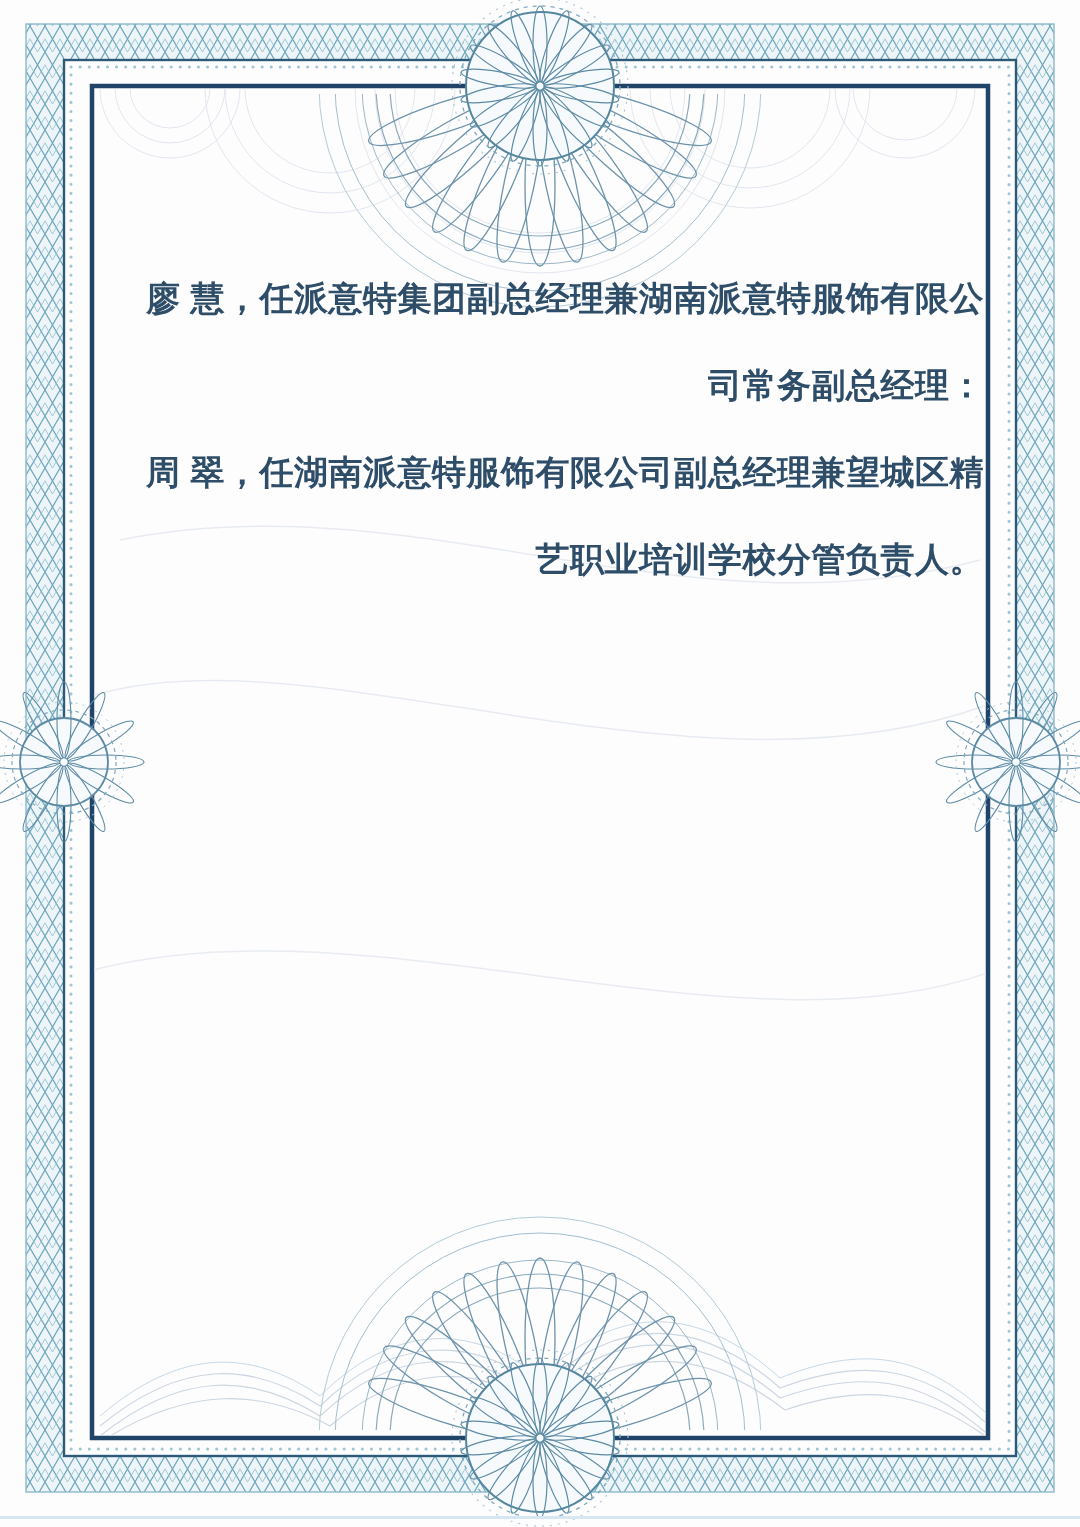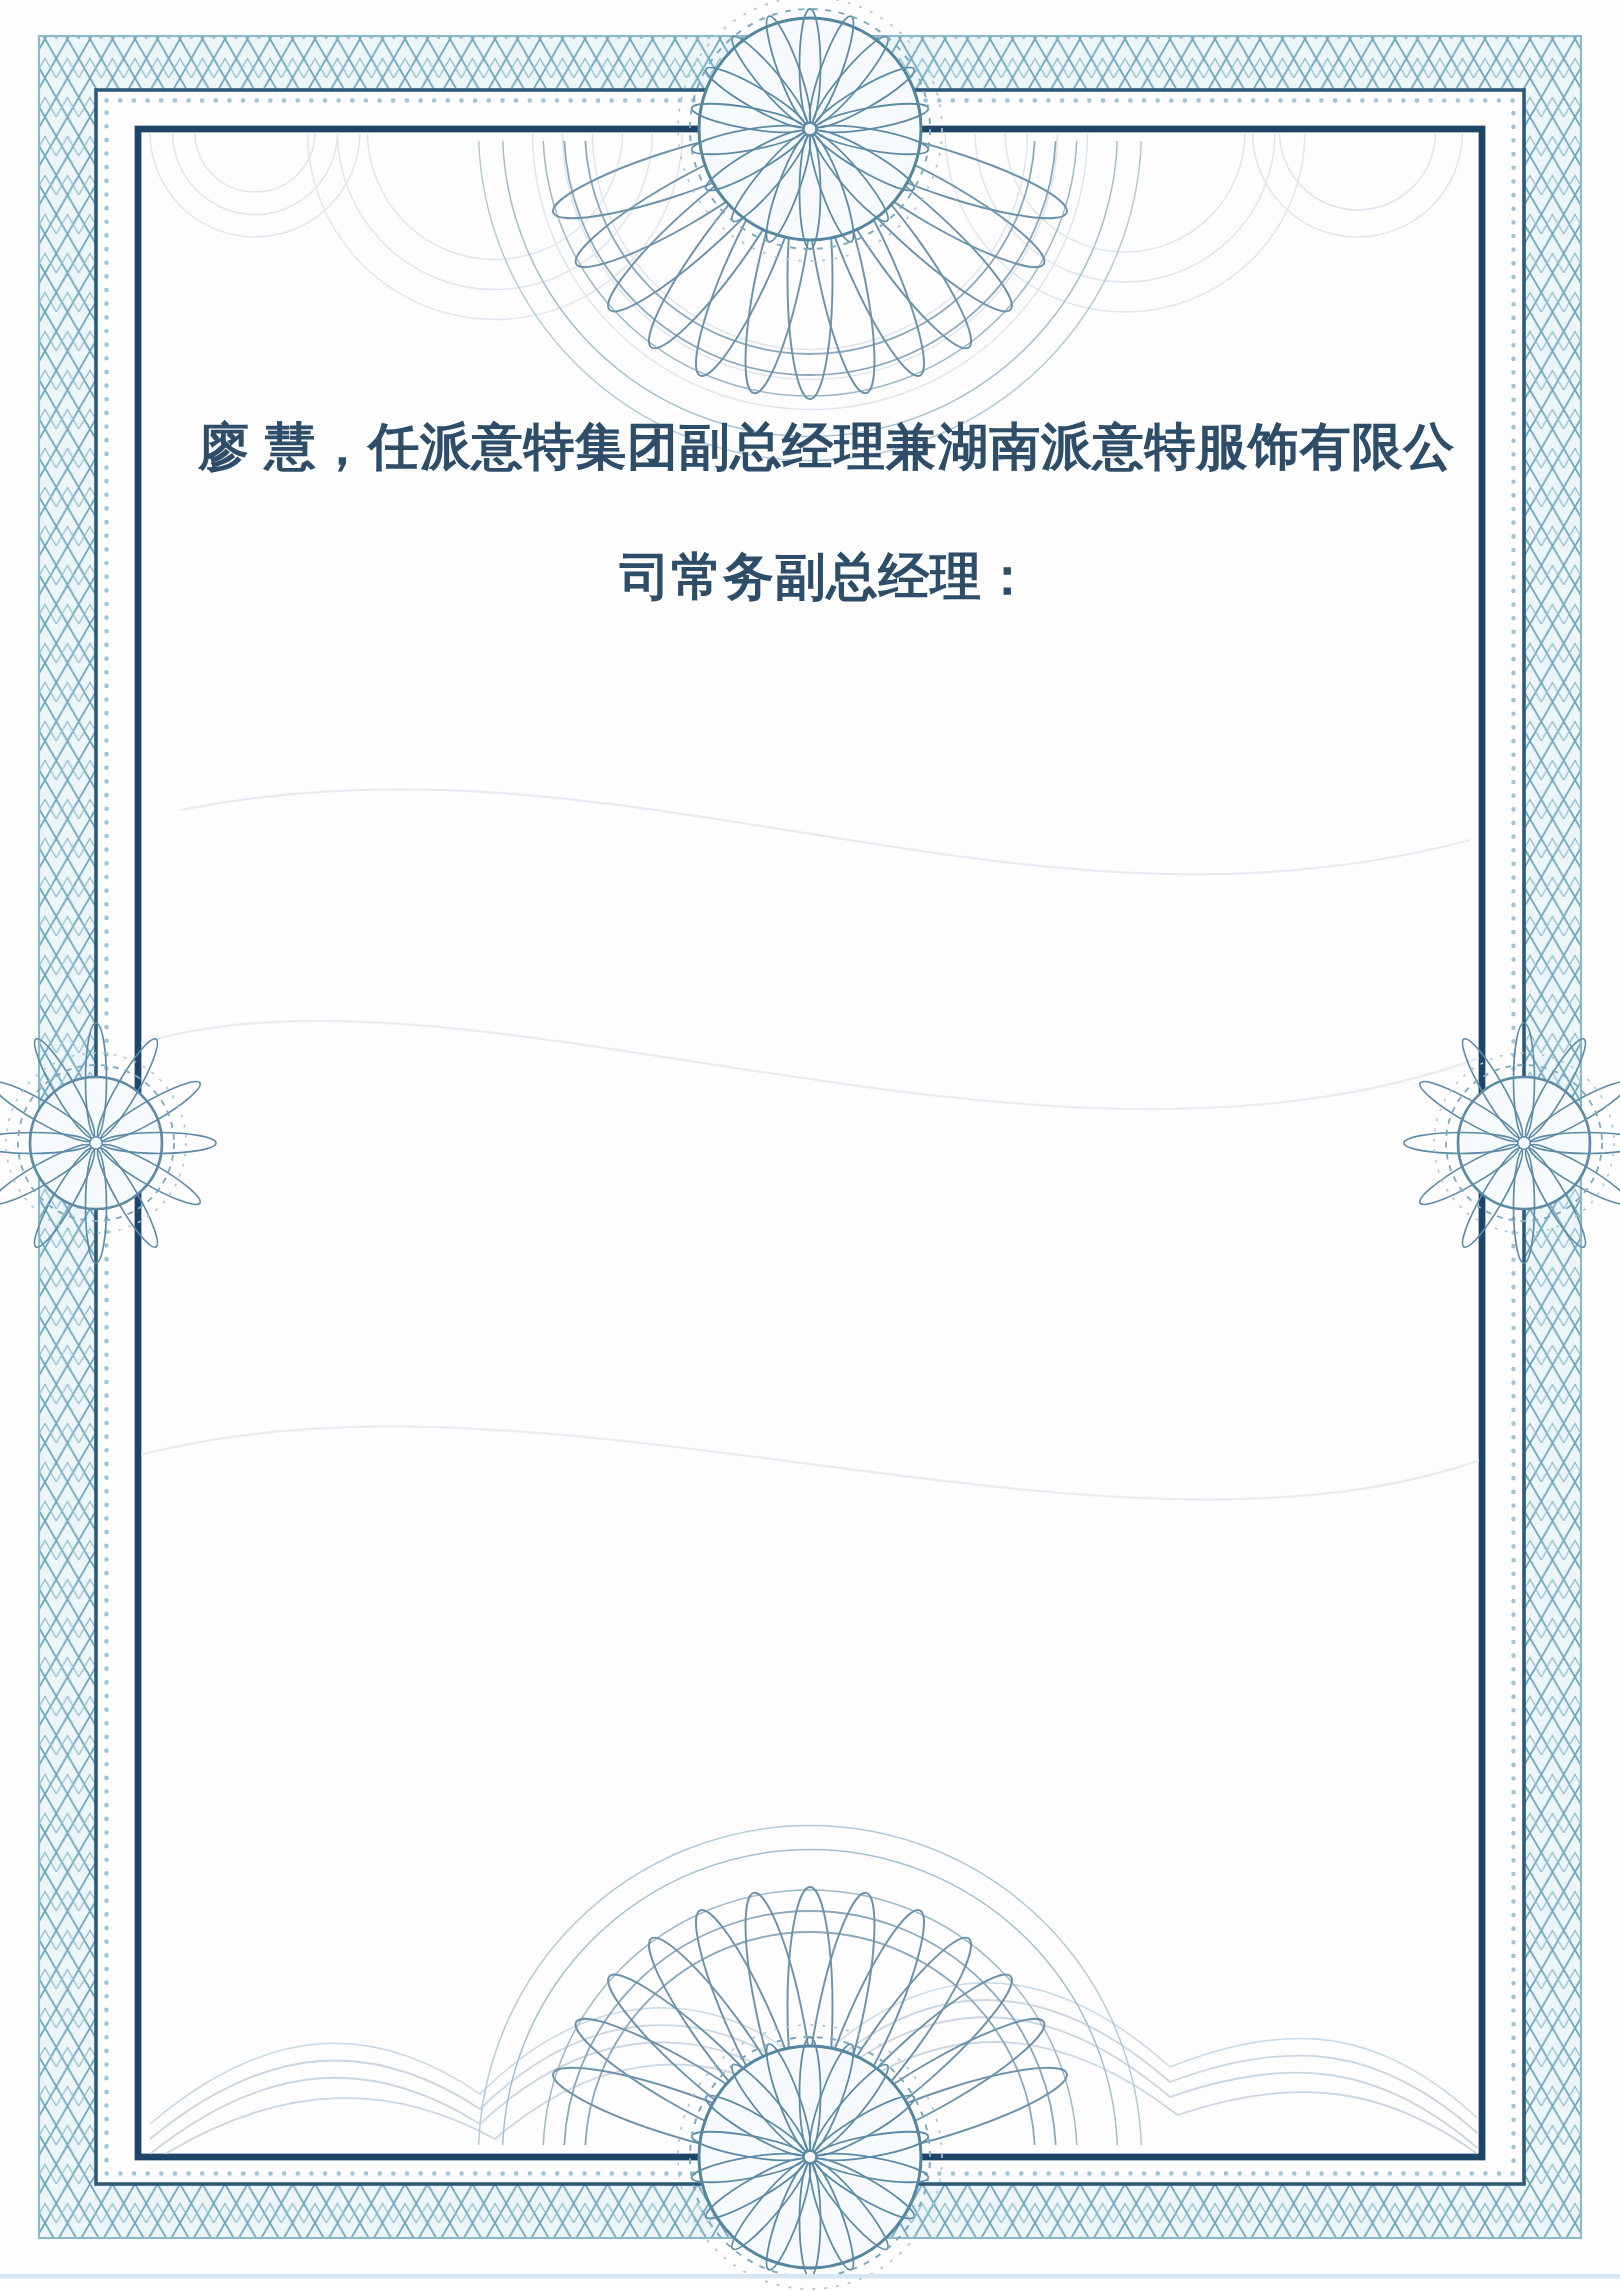--- a/index.html
+++ b/index.html
@@ -13,21 +13,21 @@
   .page{position:absolute;inset:0;width:1080px;height:1527px;}
   svg.deco{position:absolute;left:0;top:0;width:1080px;height:1527px;display:block;}
   .content{
     position:absolute;
     left:118px; top:255px; width:866px;
     color:#2e4d68;
     font-size:34px;
     line-height:87px;
     font-weight:700;
     letter-spacing:0.5px;
-    text-align:center;
+    text-align:right;
   }
   .content p{margin:0;padding:0;}
   .pname{font-weight:800;}
   .ptext{font-weight:700;}
 </style>
 </head>
 <body>
 
 <div class="page">
 
@@ -158,15 +158,16 @@
     <use href="#med" transform="translate(540,86)"></use>
     <use href="#med" transform="translate(540,1438) scale(1,-1)"></use>
     <use href="#sider" transform="translate(64,762)"></use>
     <use href="#sider" transform="translate(1016,762)"></use>
 
     <rect x="0" y="1516" width="1080" height="3" fill="#d7e7f1"></rect>
   </svg>
 
   <div class="content">
     <p><span class="pname">廖 慧，</span><span class="ptext">任派意特集团副总经理兼湖南派意特服饰有限公司常务副总经理：</span></p>
+    <p><span class="pname">周 翠，</span><span class="ptext">任湖南派意特服饰有限公司副总经理兼望城区精艺职业培训学校分管负责人。</span></p>
   </div>
 
 </div>
 
 </body></html>

